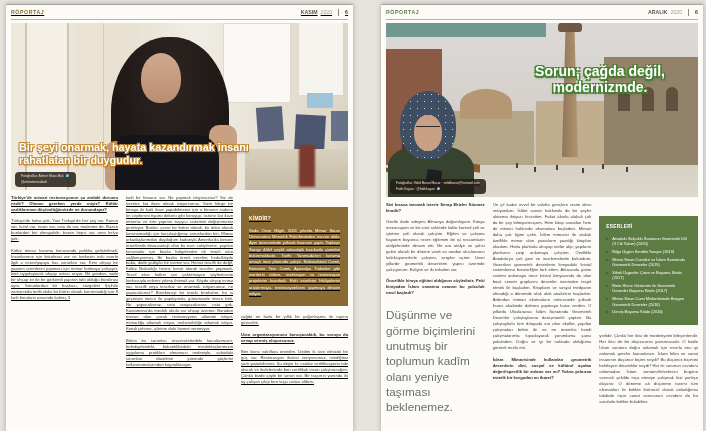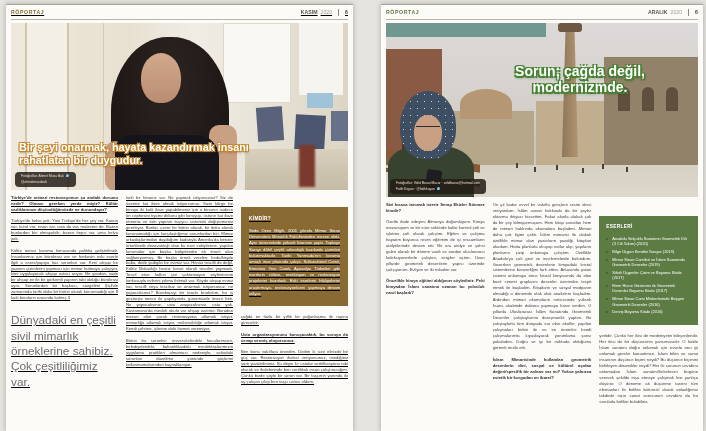--- a/index.html
+++ b/index.html
@@ -64,21 +64,21 @@
   .rp-ground{left:0;bottom:0;right:0;height:32px;background:linear-gradient(180deg,#d7d1c4,#ddd8cc);}
   .rp-person{width:2px;height:5px;background:#45413b;}
   .rp-rail{left:-8px;bottom:30px;width:132px;height:8px;background:#8a5a36;transform:rotate(9deg);}
   .rp-rail2{left:-8px;bottom:16px;width:132px;height:4px;background:#7a4c2e;transform:rotate(9deg);}
   .rp-coat{left:2px;bottom:0;width:86px;height:52px;background:#37432e;border-radius:40% 45% 0 0;}
   .rp-scarf{left:14px;bottom:38px;width:56px;height:68px;border-radius:50% 50% 42% 42%;background-color:#3f4f63;
             background-image:radial-gradient(#cfd6dd 14%,transparent 16%);background-size:7px 7px;}
   .rp-face2{left:28px;bottom:46px;width:28px;height:36px;background:#c9a084;border-radius:48%;}
   .rp-glasses{left:30px;bottom:64px;width:24px;height:6px;border-top:1.5px solid #2c2c2c;}
   .rp-phone{left:40px;bottom:6px;width:15px;height:21px;background:#1e1e22;transform:rotate(8deg);border-radius:2px;}
-  .rp-title{right:28px;top:40px;width:180px;text-align:center;font-size:14px;font-weight:700;color:#fff;line-height:1.15;
+  .rp-title{right:8px;top:40px;width:180px;text-align:center;font-size:14px;font-weight:700;color:#fff;line-height:1.15;
             text-shadow:-1.5px -1.5px 0 #44822f,1.5px -1.5px 0 #44822f,-1.5px 1.5px 0 #44822f,1.5px 1.5px 0 #44822f,0 2px 3px rgba(30,70,20,.5);}
 
   
   .photo-caption{position:absolute;left:4px;bottom:3px;background:rgba(35,28,22,.85);color:#e9dfc8;
                  font-size:3.3px;line-height:1.6;padding:2px 6px;border-radius:4px;}
   .bird{display:inline-block;width:3px;height:3px;background:#7cc7ea;border-radius:50% 50% 50% 0;margin:0 1px;}
 
   
   .cols{display:flex;gap:8px;margin:5px 5px 0;height:240px;overflow:hidden;}
   .col{flex:1;font-size:4.2px;line-height:1.42;color:#3f3e3c;text-align:justify;min-width:0;}
@@ -128,21 +128,20 @@
       <div><span>Fotoğraflar: Ahmet Musa Balı</span> <span class="bird"></span></div>
       <div>@ahmetmusabali</div>
     </div>
   </div>
 
   <div class="cols">
     <div class="col">
       <p class="q">Türkiye'de mimari restorasyonun şu andaki durumu nedir? Olması gereken yerde miyiz? Kültür varlıklarımızı düşündüğümüzde ne durumdayız?</p>
       <p class="p">Türkiye'de helva yok. Yani Türkiye'de her şey var. Kanun var, kural var, insan var, usta da var, malzeme de. Bazen bunlardan biri olmayabilir, bazen hepsi var, ama helva yok.</p>
       <p class="p">Kültür mirası koruma konusunda politika geliştirilmeli. İnsanlarımız için bürokrasi zor ve herkesin eski eserle ilgili o esere/yapıya has sorunları var. Kimi ahşap bir yapının çizimlerini yapması için mimar bulmaya çalışıyor, kimi uygulayacak ahşap ustası arıyor. Bir yandan, sade bir ahşap ev ile bir görkemli yapının tabi olduğu bürokrasi aynı. Sorunlardan bir başkası, sözgelimi Şişli'de zamanında tarihi doku bir bütün olarak korunmadığı için 8 katlı binaların arasında kalmış 3</p>
-      <div class="pullquote">Dünyadaki en çeşitli sivil mimarlık örneklerine sahibiz. Çok çeşitliliğimiz var.</div>
     </div>
     <div class="col">
       <p class="p">katlı bir binanız var. Ne yapmak istiyorsunuz? Siz de üzerine kat ilave almak istiyorsunuz. Sizin kârgir bir binaya iki katlı ilave yapabilmeniz için o binanın sadece ön cephesini tiyatro dekoru gibi koruyup, üstüne kat ilave etmeniz ve tüm yapının taşıyıcı sistemini değiştirmeniz gerekiyor. Bunlar, çevre bir bütün olarak, bir doku olarak korunamadığı için karşılaştığımız sorunlardan biri. Mimar arkadaşlarımdan duyduğum kadarıyla Amerika'da benzer örneklerde dezavantajlı olan bu eser sahiplerine, yapılan korumalar için başka bölgelerden ek imarlı alan sağlanıyormuş. Bir başka örnek verelim; kırda/köyde baba, dede yadigârı bir evimiz var. Henüz tescilli de değil, Kültür Bakanlığı henüz konut olarak tescilini yapmadı. Tescil etse halkın çivi çaktırmayan söylentisinin korkusuyla evlerini yıkma ihtimali var. Köyde ahşap eviniz var, tescilli veya tescilsiz ve onarmak istiyorsunuz, ne yapacaksınız? Bürokrasiyi bir tarafa bırakalım, bu iş geçmişte imece ile yapılıyordu, günümüzde imece bitti. Ne yapacaksınız, usta arayacaksınız, usta yok. Kastamonu'da meslek okulu var ahşap üzerine. Buradan mezun olan çocuk restorasyona atlamak istiyor, mimarlığa atlamak istiyor, mühendisliğe atlamak istiyor. Kendi şehrine, işlerine dahi hizmet veremiyor.</p>
       <p class="p">Bütün bu sorunlar; üniversitelerdeki hocalarımızın, belediyelerdeki, bakanlıklardaki meslektaşlarımızın uygulama pratikleri olmaması nedeniyle, sahadaki sorunları düzeltme yönünde güçlerini kullanmamalarından kaynaklanıyor.</p>
     </div>
     <div class="col">
       <div class="kimdir-box">
         <div class="box-title">KİMDİR?</div>
         <div class="box-text">Seda Özen Bilgili, 2001 yılında Mimar Sinan Üniversitesi Mimarlık Fakültesinden mezun oldu. Aynı üniversitede yüksek lisansını yaptı. Topkapı Sarayı dâhil çeşitli arkeolojik kazılarda çizimleri bulunmaktadır. Tarihi Yarımada'nın koruma amaçlı imar planında çalıştı. Sultanahmet Camii, Eminönü Yeni Camii, Ayasofya Türbeleri gibi eserlerin rölöve, restitüsyon ve restorasyon projelerini hazırladı. Eski eserlerin hikâyelerini araştırmaya, restorasyonlarını yapmaya devam ediyor.</div>
       </div>
@@ -200,20 +199,21 @@
       <div><span>Fotoğraflar: Velid Baran Macar · velidbaran@hotmail.com</span></div>
       <div><span>Fatih Kayan · @fatihkayan</span> <span class="bird"></span></div>
     </div>
   </div>
 
   <div class="cols">
     <div class="col">
       <p class="q">Sizi kısaca tanımak isteriz Serap Ekizler Sönmez kimdir?</p>
       <p class="p">Özetle ifade edeyim; Almanya doğumluyum. Kimya mezunuyum ve bir süre sektörde kalite kontrol şefi ve işletme şefi olarak çalıştım. Eğitim ve çalışma hayatım boyunca resim eğitimim de işi ressamların atölyelerinde devam etti. Bir ara atölye ve şahsi galeri olarak bir dönem vardı ve oradan uluslararası koleksiyonerlerle çalıştım, sergiler açtım. Uzun yıllardır geometrik desenlerin yapısı üzerinde çalışıyorum. Evliyim ve iki evladım var.</p>
       <p class="q">Öncelikle kimya eğitimi aldığınızı söylediniz. Peki kimyadan İslam sanatına uzanan bu yolculuk nasıl başladı?</p>
+      <div class="pullquote">Düşünme ve görme biçimlerini unutmuş bir toplumun kadîm olanı yeniye taşıması beklenemez.</div>
     </div>
     <div class="col">
       <p class="p">On yıl kadar evvel bir vakıfta gençlere resim dersi veriyordum. İslâm sanatı hakkında da bir şeyler aktarma ihtiyacı hissettim. Fakat alanla alakalı çok da bir şey bilmiyormuşum. Hem kitap sanatları hem de mimari hakkında okumalara başladım. Mimari daha çok ilgimi çekti. İslâm mimarisi ile alakalı özellikle mimar olan yazarların yazdığı kitapları okudum. Hatta planlarla okuyup notlar alıp, yapıların planlarını çizip anlamaya çalıştım. Özellikle Anadolu'ya çok gezi ve incelemelerde bulundum. Gezerken geometrik desenlerin kimyadaki kristal sistemlerine benzerliğini fark ettim. Arkasında yatan sistemi anlamaya önce kristal kimyasında da olan basit simetri gruplarını desenler üzerinden tespit etmek ile başladım. Kitapların ve sosyal medyanın olmadığı o dönemde ufak ufak analizlere başladım. Ardından mimari okumaların neticesinde yüksek lisans akabinde doktora yapmaya karar verdim. O yıllarda Uluslararası İslâm Sanatında Geometrik Desenler çalıştaylarına danışmanlık yaptım. Bu çalıştaylarla tüm dünyada var olan ekoller, yapılan çalışmaları birbiri ile ve en önemlisi kendi çalışmalarımla kıyaslayarak yorumlama şansı yakaladım. Doğru ve iyi bir noktada olduğumu görmek mutlu etti.</p>
       <p class="q">İslam Mimarisinde kullanılan geometrik desenlerin dini, sosyal ve kültürel açıdan değeri/spesifik bir anlamı var mı? Yoksa yalnızca estetik bir kurgudan mı ibaret?</p>
     </div>
     <div class="col">
       <div class="eserler-box">
         <div class="box-title">ESERLERİ</div>
         <ul>
           <li>Anadolu Selçuklu Sanatının Geometrik Dili (3 Cilt Takım) (2020)</li>

